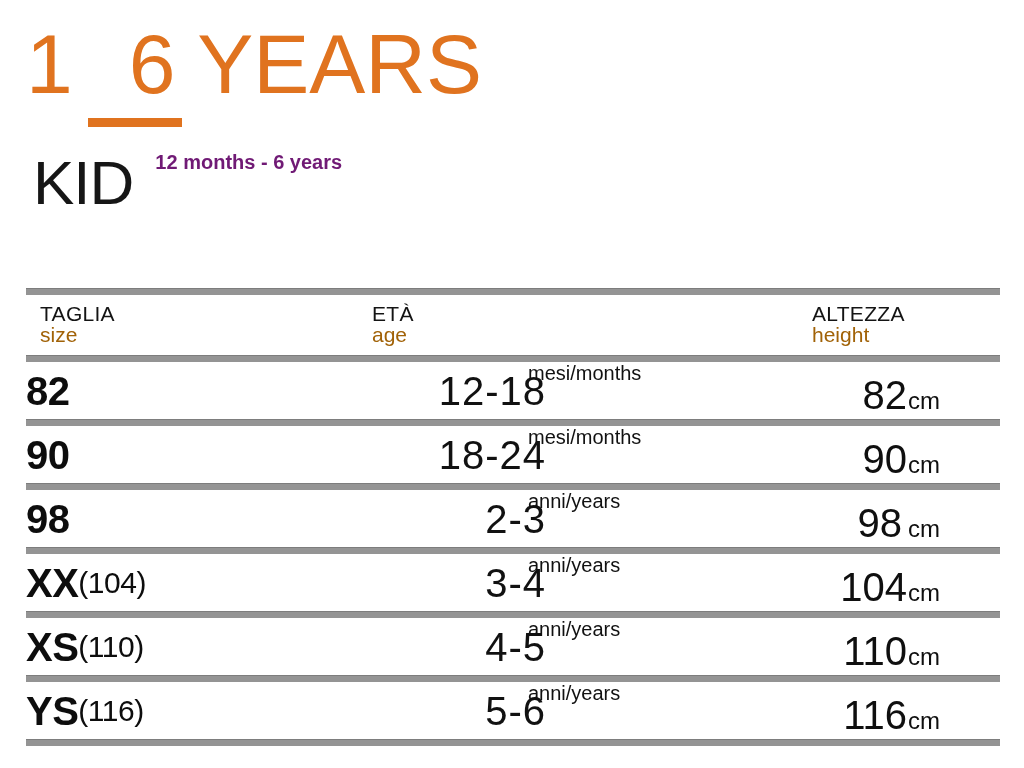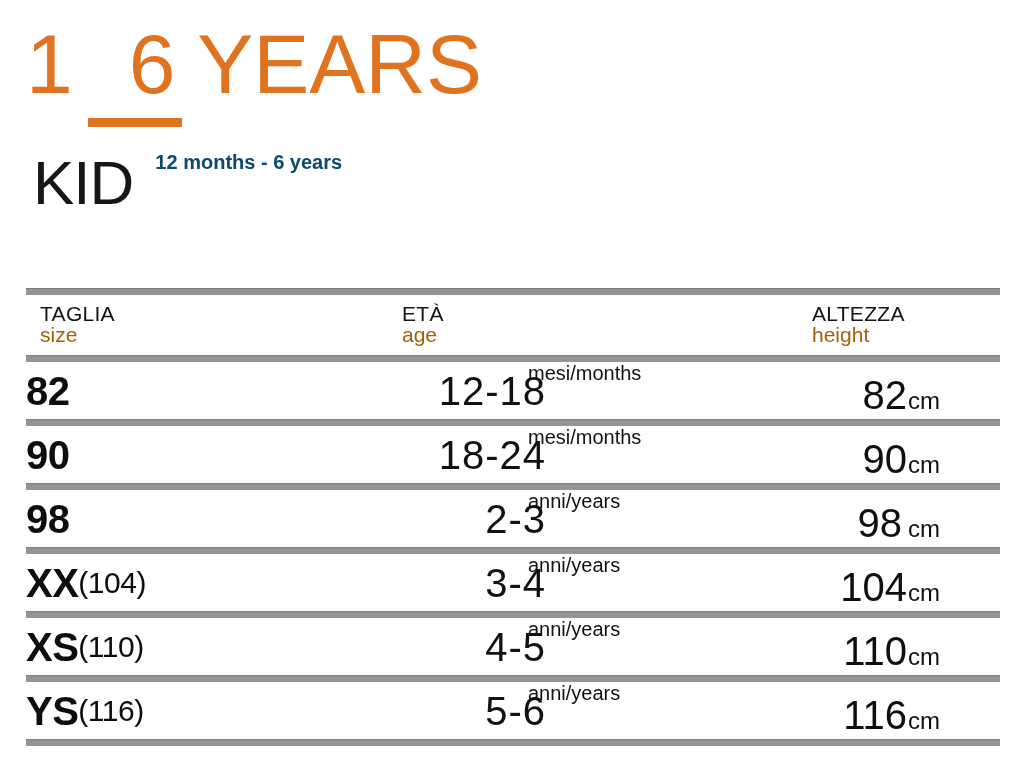--- a/index.html
+++ b/index.html
@@ -66,21 +66,21 @@
     line-height: 62px;
     font-weight: 400;
     color: #161616;
     letter-spacing: -1px;
   }
   .kid-sub {
     margin-left: 22px;
     font-size: 20px;
     line-height: 20px;
     font-weight: 600;
-    color: #0c4a6e;
+    color: #701a75;
     letter-spacing: 0px;
   }
 
   
   .table {
     position: absolute;
     left: 26px;
     top: 288px;
     width: 974px;
   }
@@ -108,21 +108,21 @@
     color: #141414;
     letter-spacing: 0.3px;
   }
   .head-sub {
     font-size: 21px;
     line-height: 20px;
     font-weight: 400;
     color: #a16207;
   }
   .hc-size   { left: 14px; }
-  .hc-age    { left: 376px; }
+  .hc-age    { left: 346px; }
   .hc-height { left: 786px; }
 
   .row {
     position: relative;
     height: 57px;
   }
 
   
   .cell-size {
     position: absolute;

